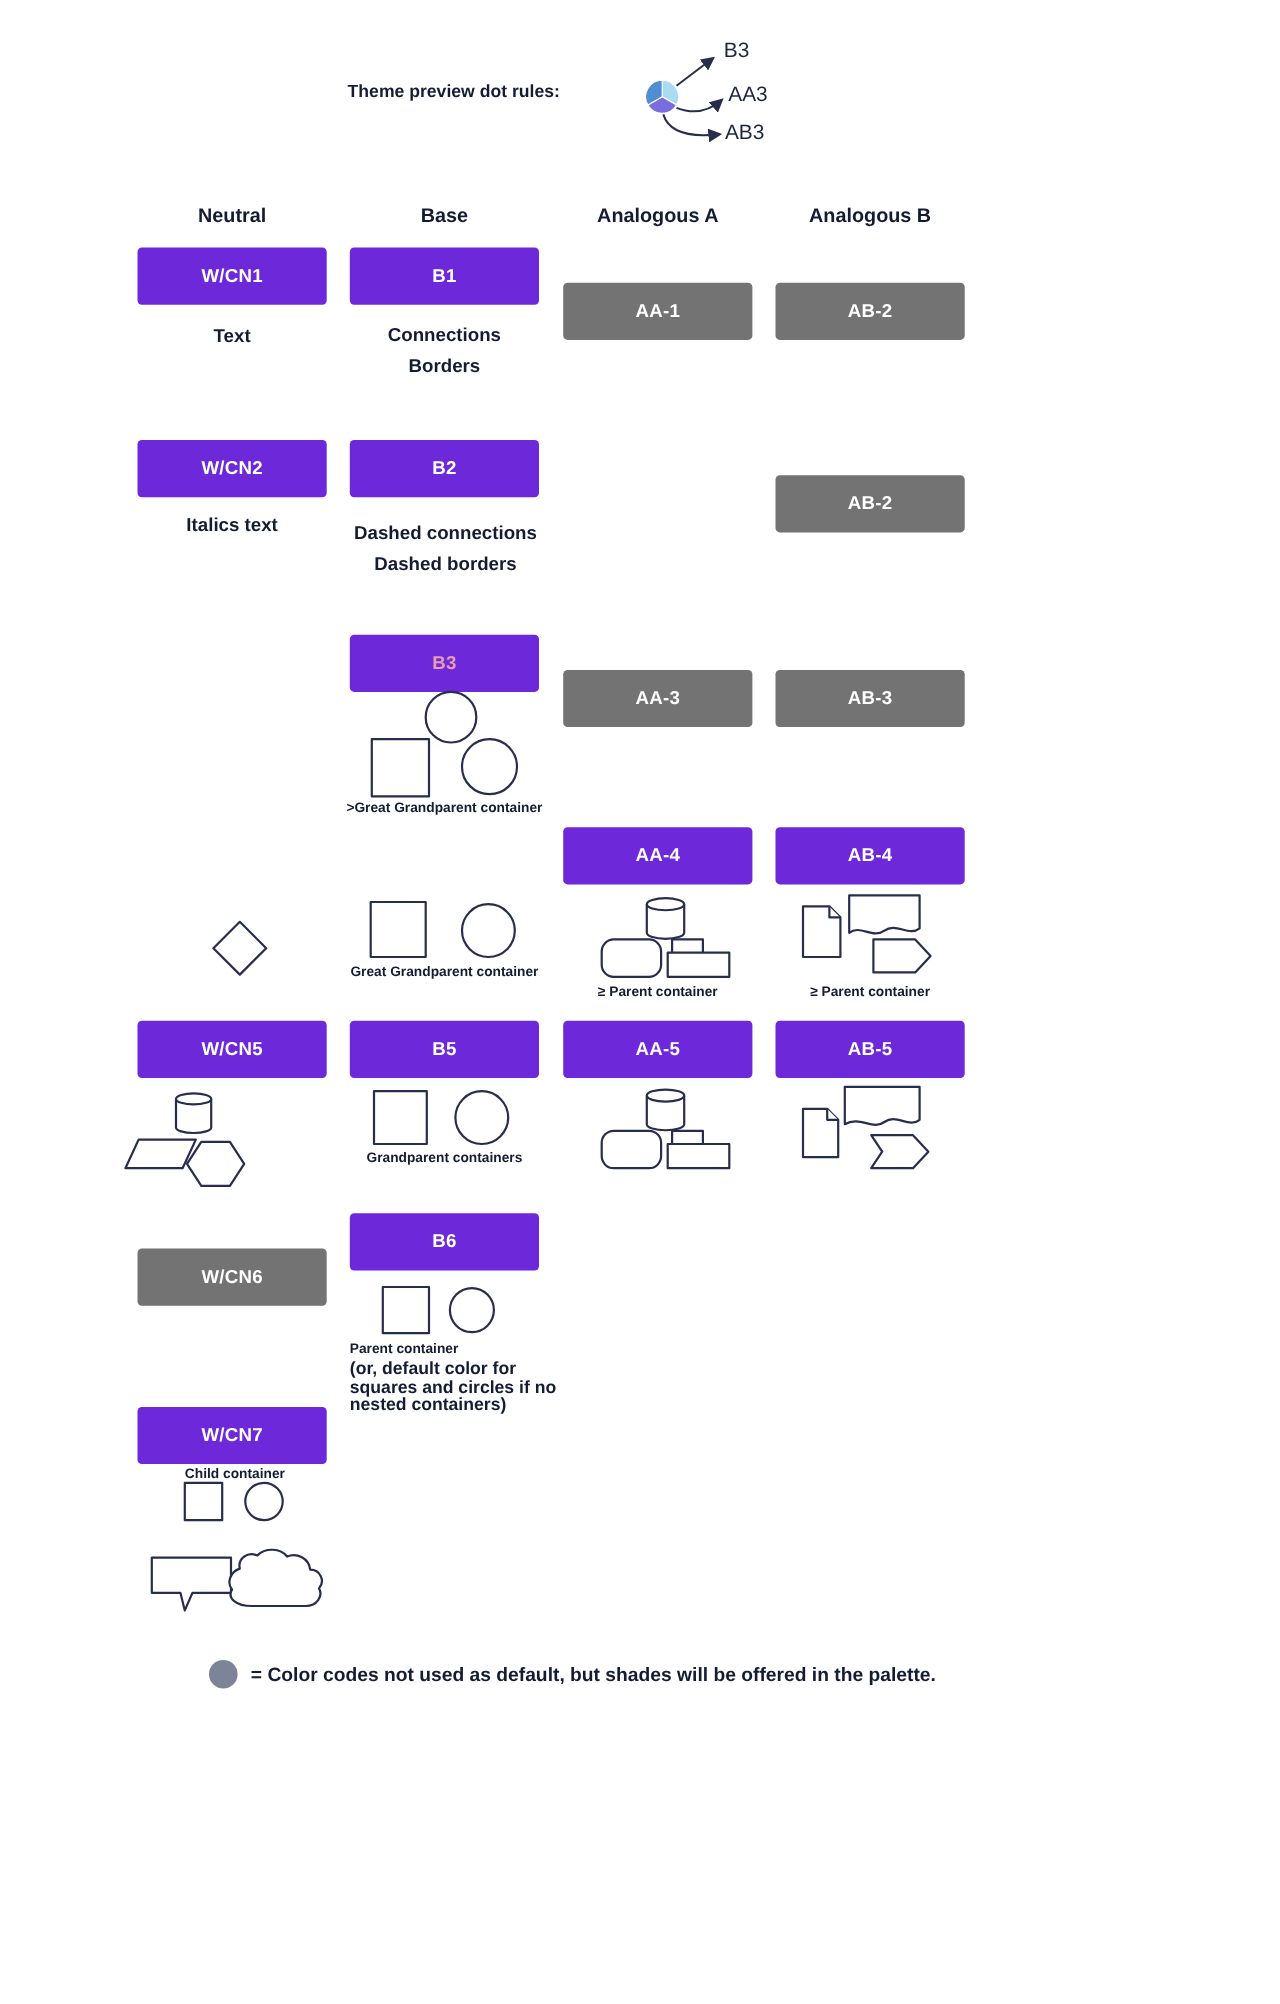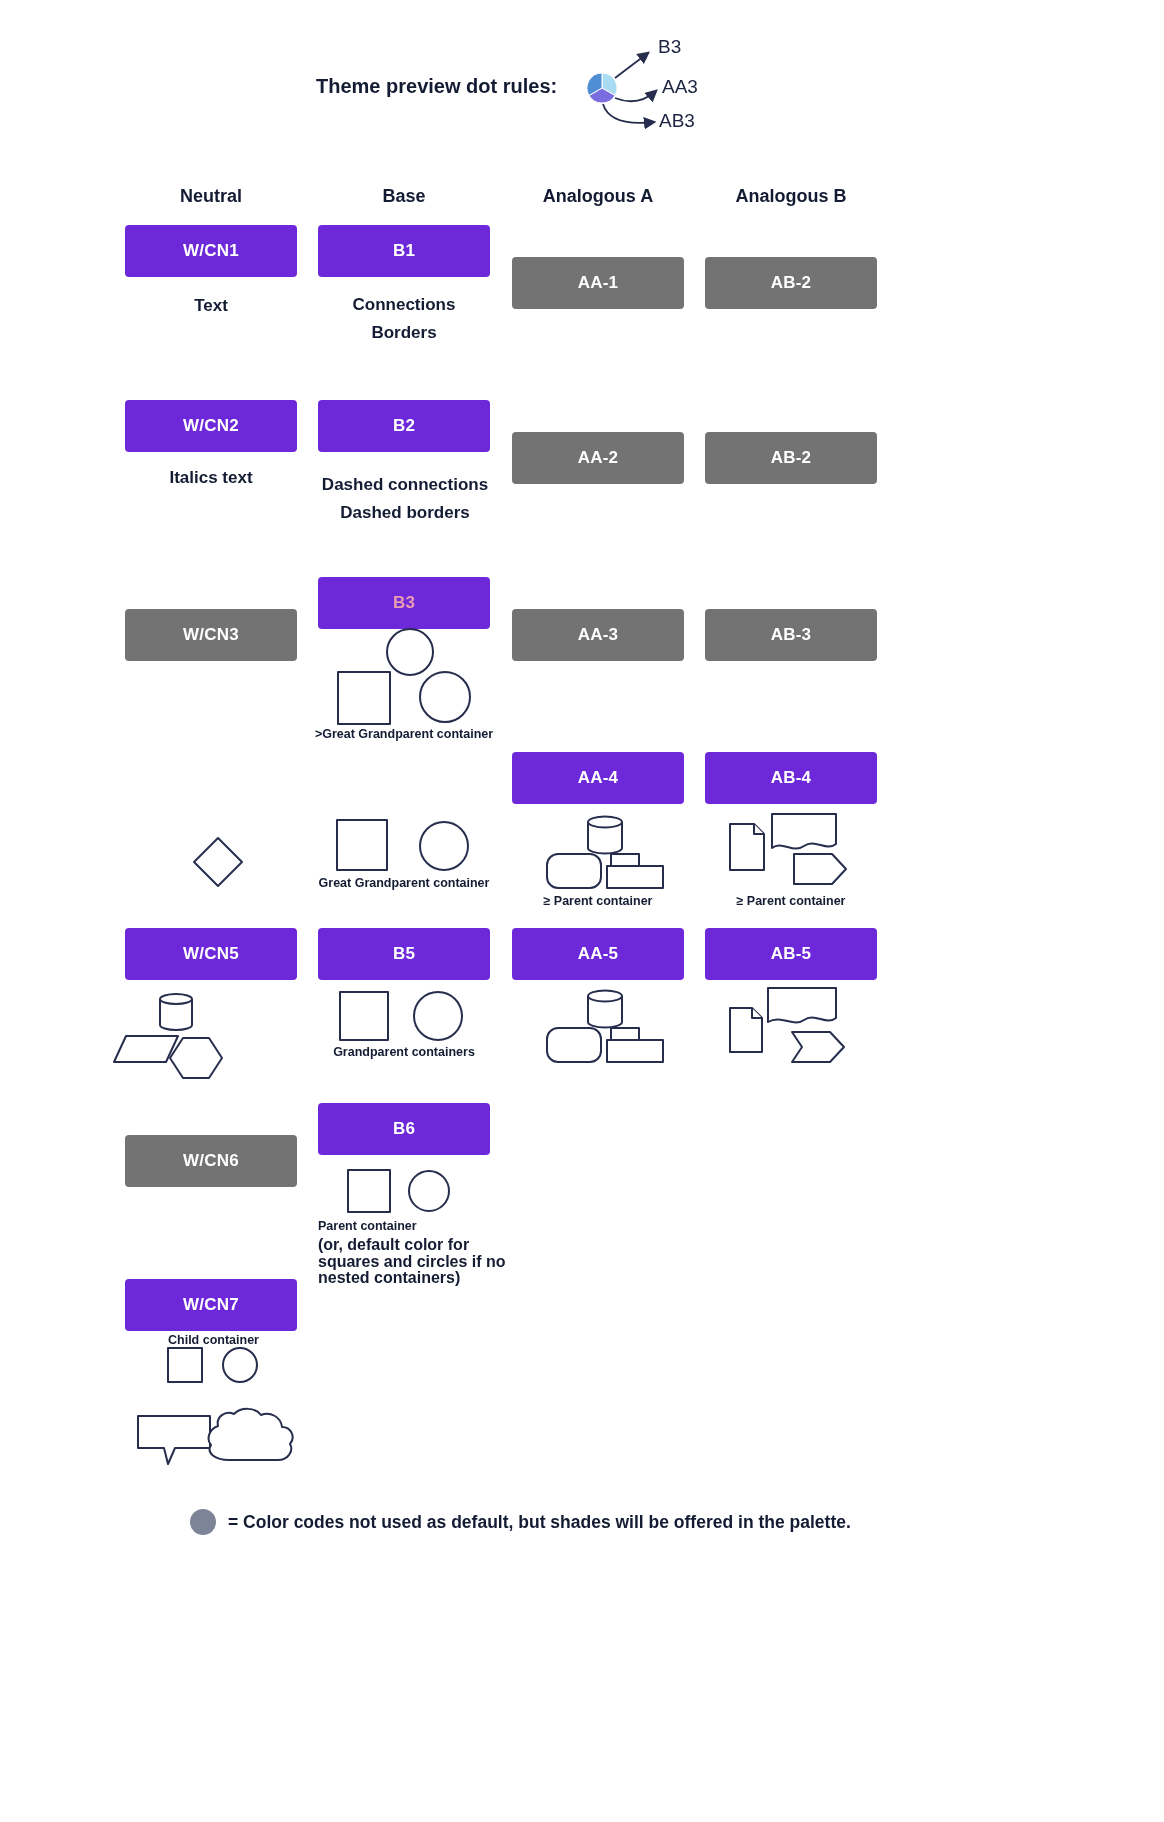--- a/index.html
+++ b/index.html
@@ -1,20 +1,20 @@
 <!DOCTYPE html>
 <html><head>
 <meta charset="utf-8">
 <style>
   * { margin:0; padding:0; box-sizing:border-box; }
   html,body { background:#ffffff; }
   body { font-family:"Liberation Sans", sans-serif; color:#141c33; }
   .page { position:relative; width:1164px; height:1822px; background:#ffffff; overflow:hidden; }
 
-  .title { position:absolute; font-size:20px; font-weight:600; color:#141c33; }
+  .title { position:absolute; font-size:16px; font-weight:600; color:#141c33; }
   .dot-label { position:absolute; font-size:19px; font-weight:500; color:#1d2440; }
 
   .col-header { position:absolute; width:172px; text-align:center; font-size:18px; font-weight:700; color:#141c33; }
 
   .swatch { position:absolute; width:172px; height:52px; border-radius:4px;
             display:flex; align-items:center; justify-content:center;
             color:#ffffff; font-size:17px; font-weight:700; letter-spacing:.2px; }
   .swatch.dark  { background:#6d28d9; }
   .swatch.slate { background:#737373;margin-top:32px; }
   .swatch.pink-label { color:#e89cb2; }
@@ -69,28 +69,26 @@
   <div class="swatch dark" style="left:318px; top:225px;">B1</div>
   <div class="swatch slate" style="left:512px; top:225px;">AA-1</div>
   <div class="swatch slate" style="left:705px; top:225px;">AB-2</div>
 
   <div class="caption-lg" style="left:125px; top:296px;">Text</div>
   <div class="caption-lg" style="left:318px; top:295px;">Connections</div>
   <div class="caption-lg" style="left:318px; top:323px;">Borders</div>
 
   <div class="swatch dark" style="left:125px; top:400px;">W/CN2</div>
   <div class="swatch dark" style="left:318px; top:400px;">B2</div>
-  <div class="swatch slate" style="left:512px; top:400px;">AA-2</div>
   <div class="swatch slate" style="left:705px; top:400px;">AB-2</div>
 
   <div class="caption-lg" style="left:125px; top:468px;">Italics text</div>
   <div class="caption-lg wide" style="left:300px; top:475px;">Dashed connections</div>
   <div class="caption-lg wide" style="left:300px; top:503px;">Dashed borders</div>
 
-  <div class="swatch slate" style="left:125px; top:577px;">W/CN3</div>
   <div class="swatch dark pink-label" style="left:318px; top:577px;">B3</div>
   <div class="swatch slate" style="left:512px; top:577px;">AA-3</div>
   <div class="swatch slate" style="left:705px; top:577px;">AB-3</div>
 
   <svg class="shapes" style="left:330px; top:626px;" width="150" height="104" viewBox="0 0 150 104">
     <circle class="shape" cx="80" cy="26" r="23"></circle>
     <rect class="shape" x="8" y="46" width="52" height="52"></rect>
     <circle class="shape" cx="115" cy="71" r="25"></circle>
   </svg>
   <div class="caption-sm" style="left:299px; top:727px;">&gt;Great Grandparent container</div>

